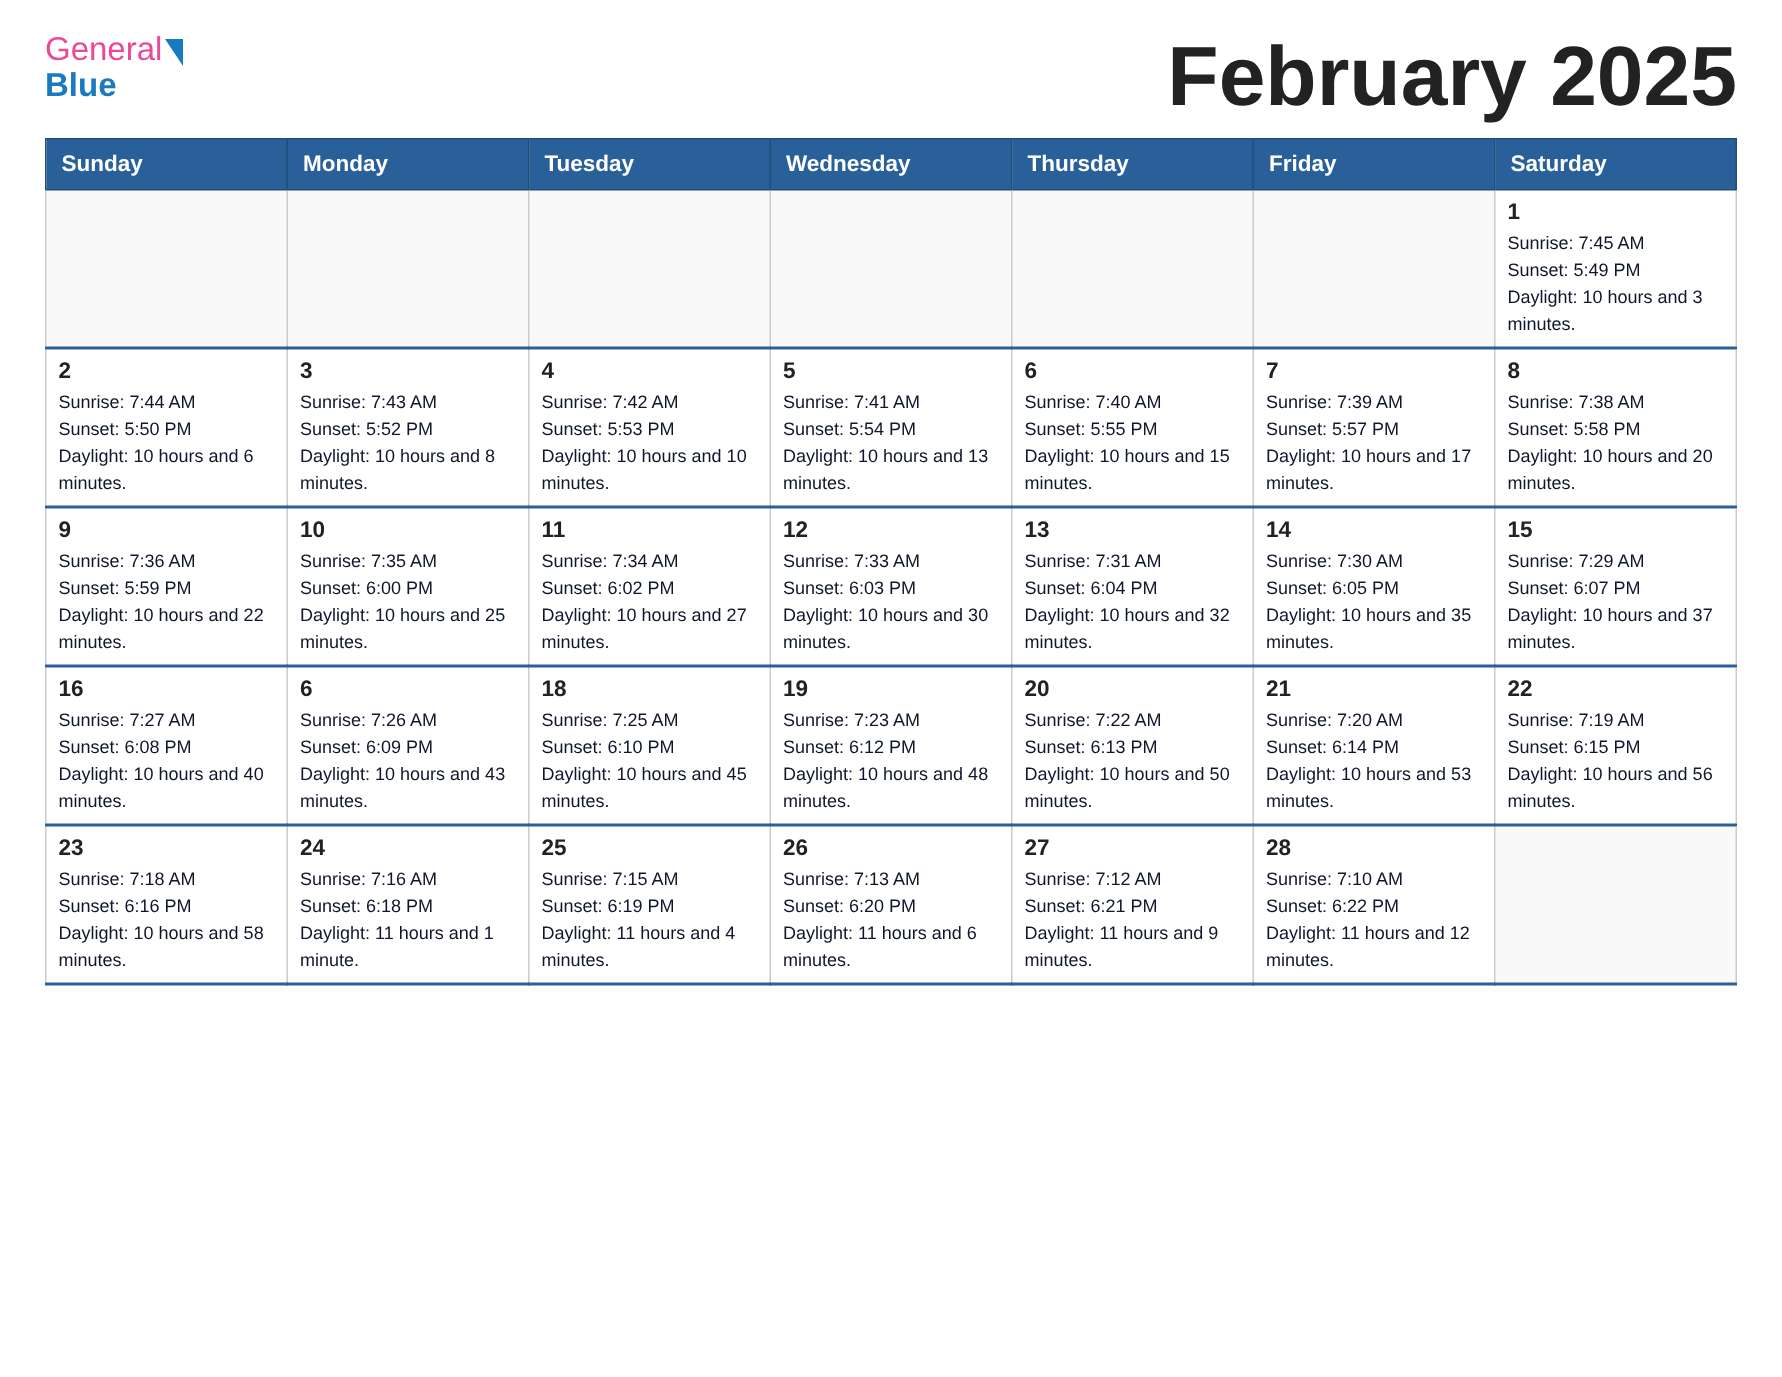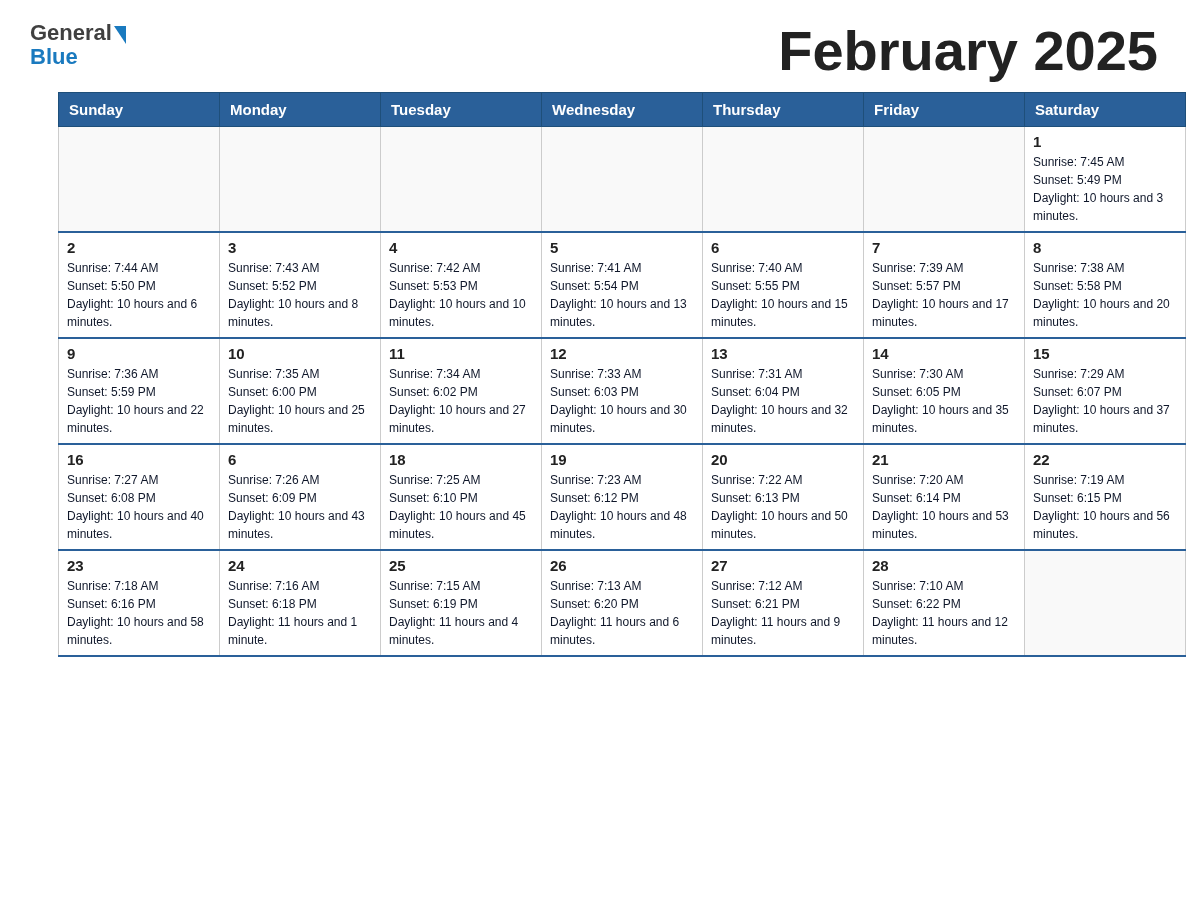--- a/index.html
+++ b/index.html
@@ -20,22 +20,22 @@
       display: flex;
       flex-direction: column;
       align-items: flex-start;
     }
     .logo-top {
       display: flex;
       align-items: center;
     }
     .logo-general {
       font-size: 22px;
-      font-weight: bold;
-      color: #404040;
+      font-weight: normal;
+      color: #ec4899;
     }
     .logo-arrow {
       width: 0;
       height: 0;
       border-left: 12px solid transparent;
       border-right: 0px solid transparent;
       border-top: 18px solid #1a7abf;
       margin-left: 2px;
       margin-top: 4px;
     }
@@ -57,21 +57,20 @@
     .title-block h2 {
       font-size: 22px;
       font-weight: normal;
       color: #444;
       margin-top: 4px;
     }
     .calendar {
       width: 100%;
       border-collapse: collapse;
       margin-top: 10px;
-      margin-left: 28px;
     }
     .calendar thead tr th {
       background-color: #2a6099;
       color: #fff;
       font-size: 15px;
       font-weight: bold;
       padding: 8px 10px;
       text-align: left;
       border: 1px solid #1e4f7a;
     }

